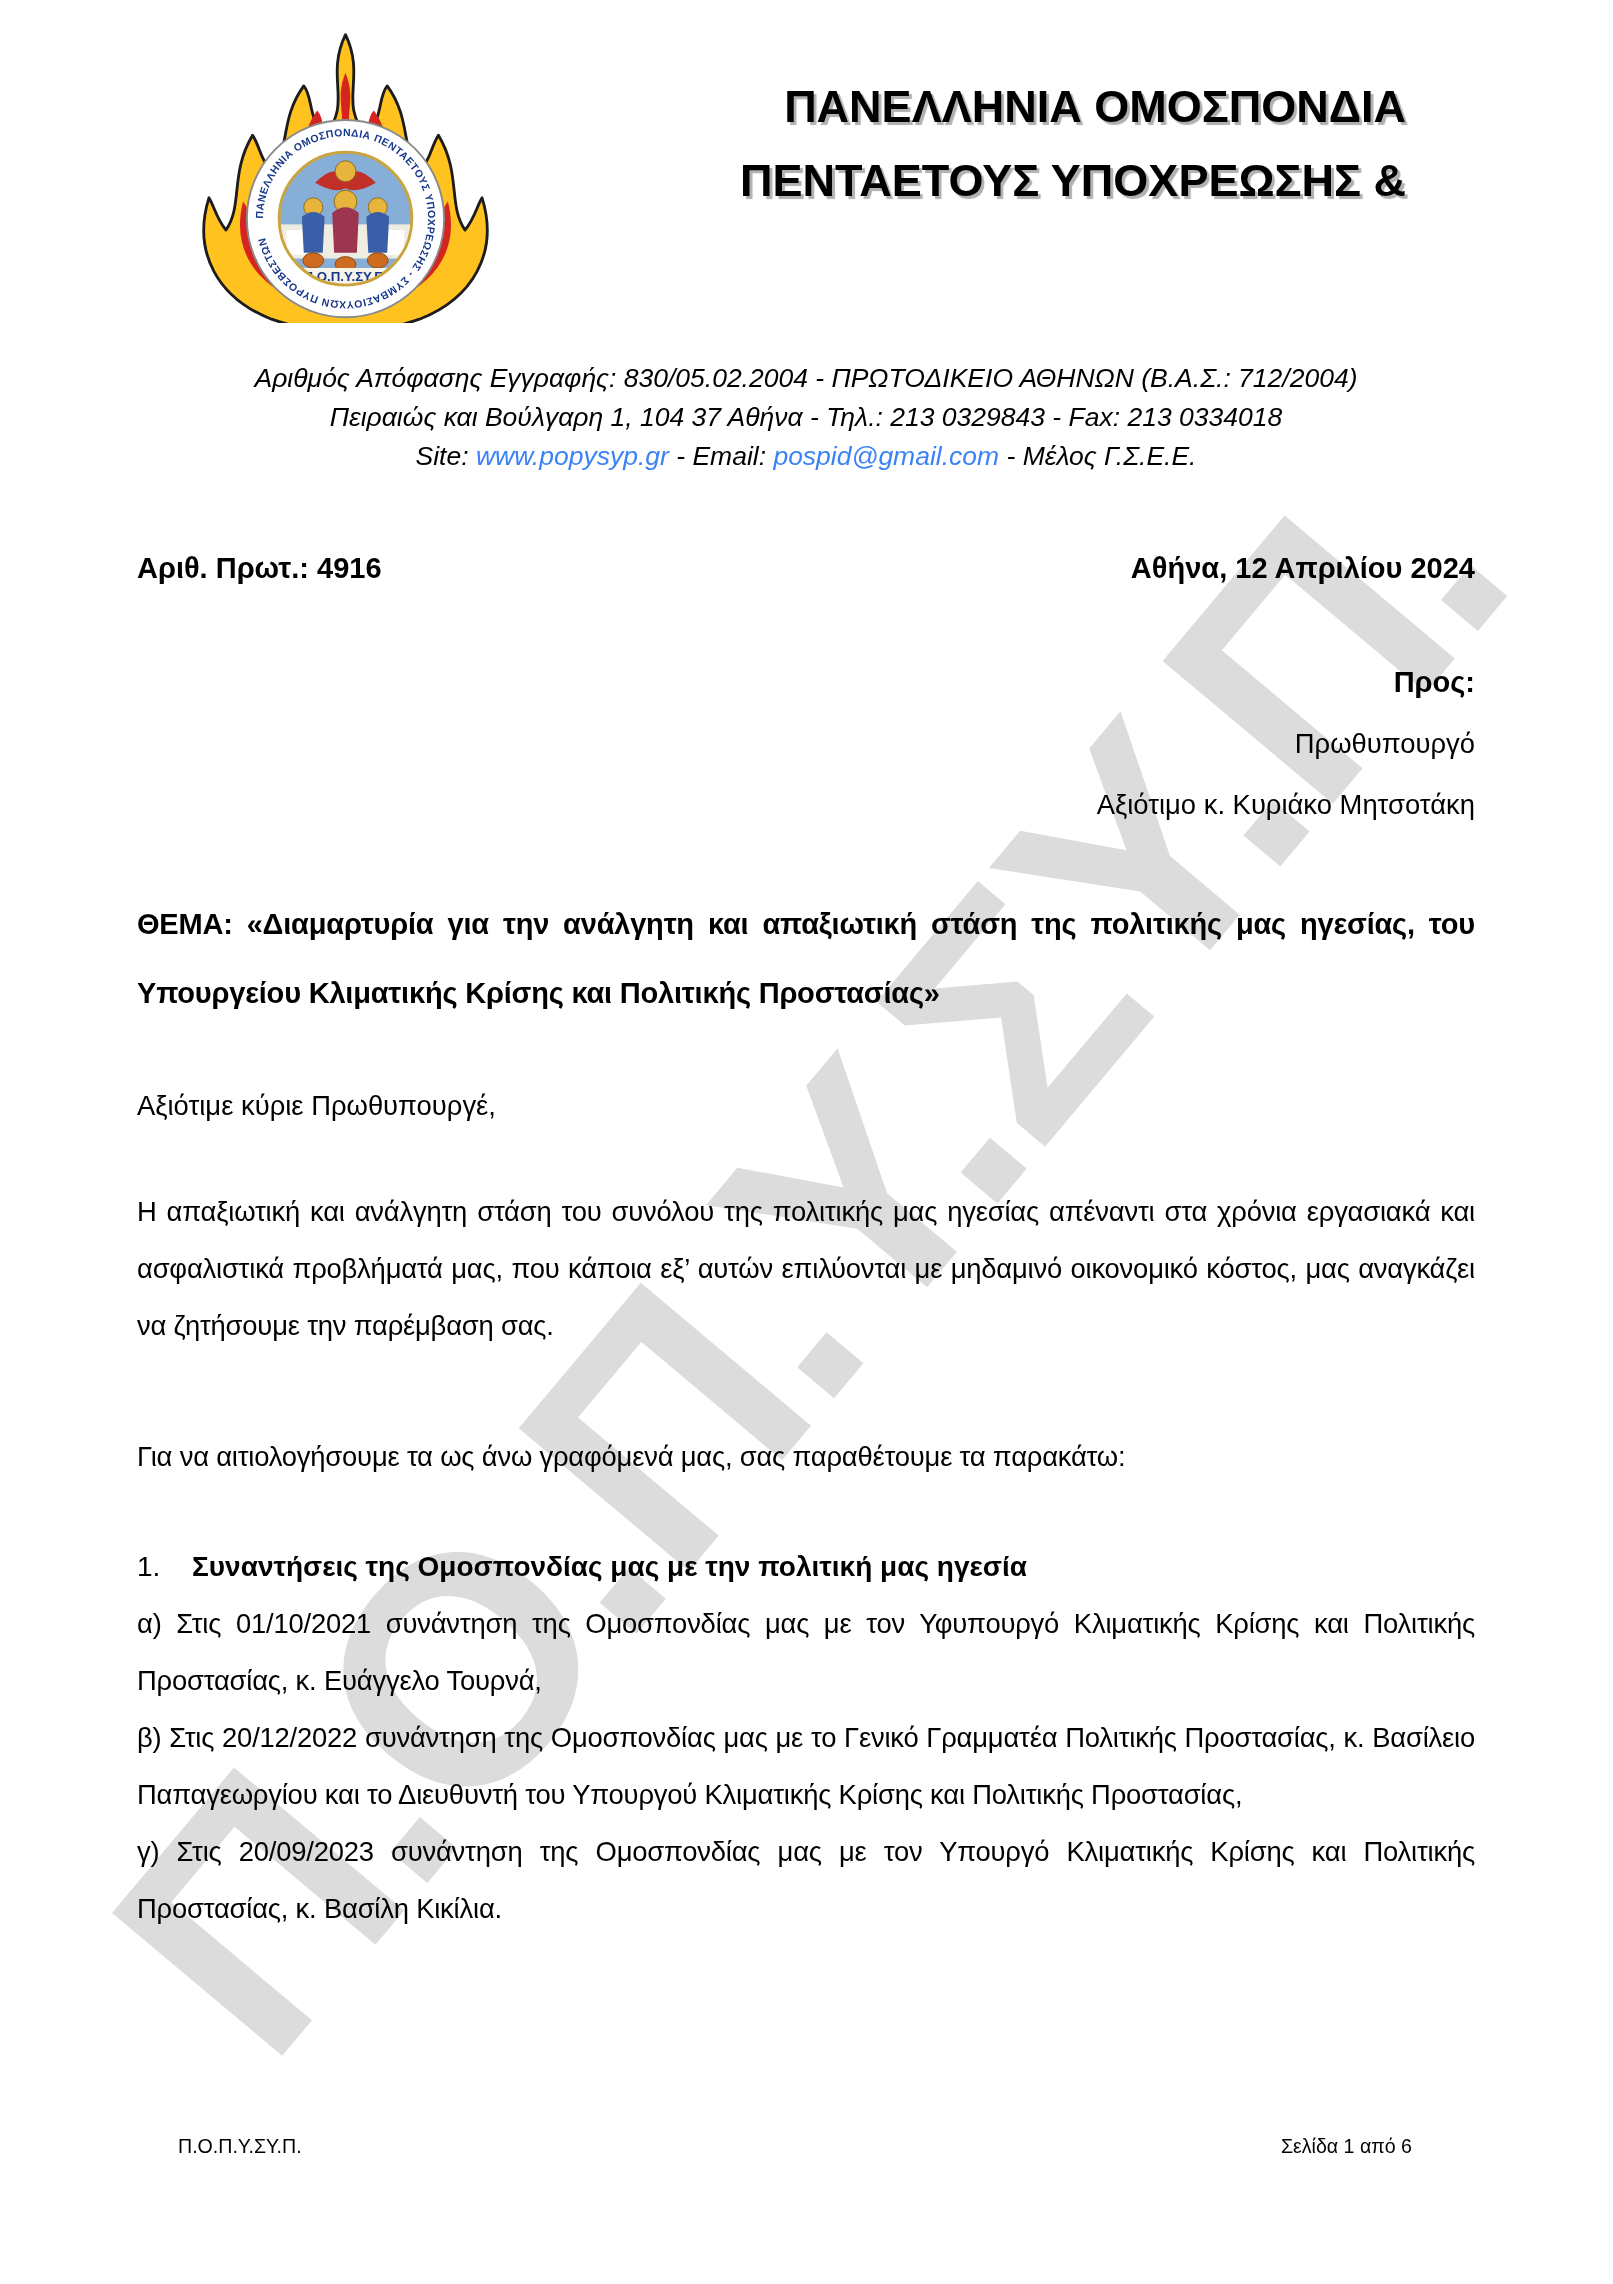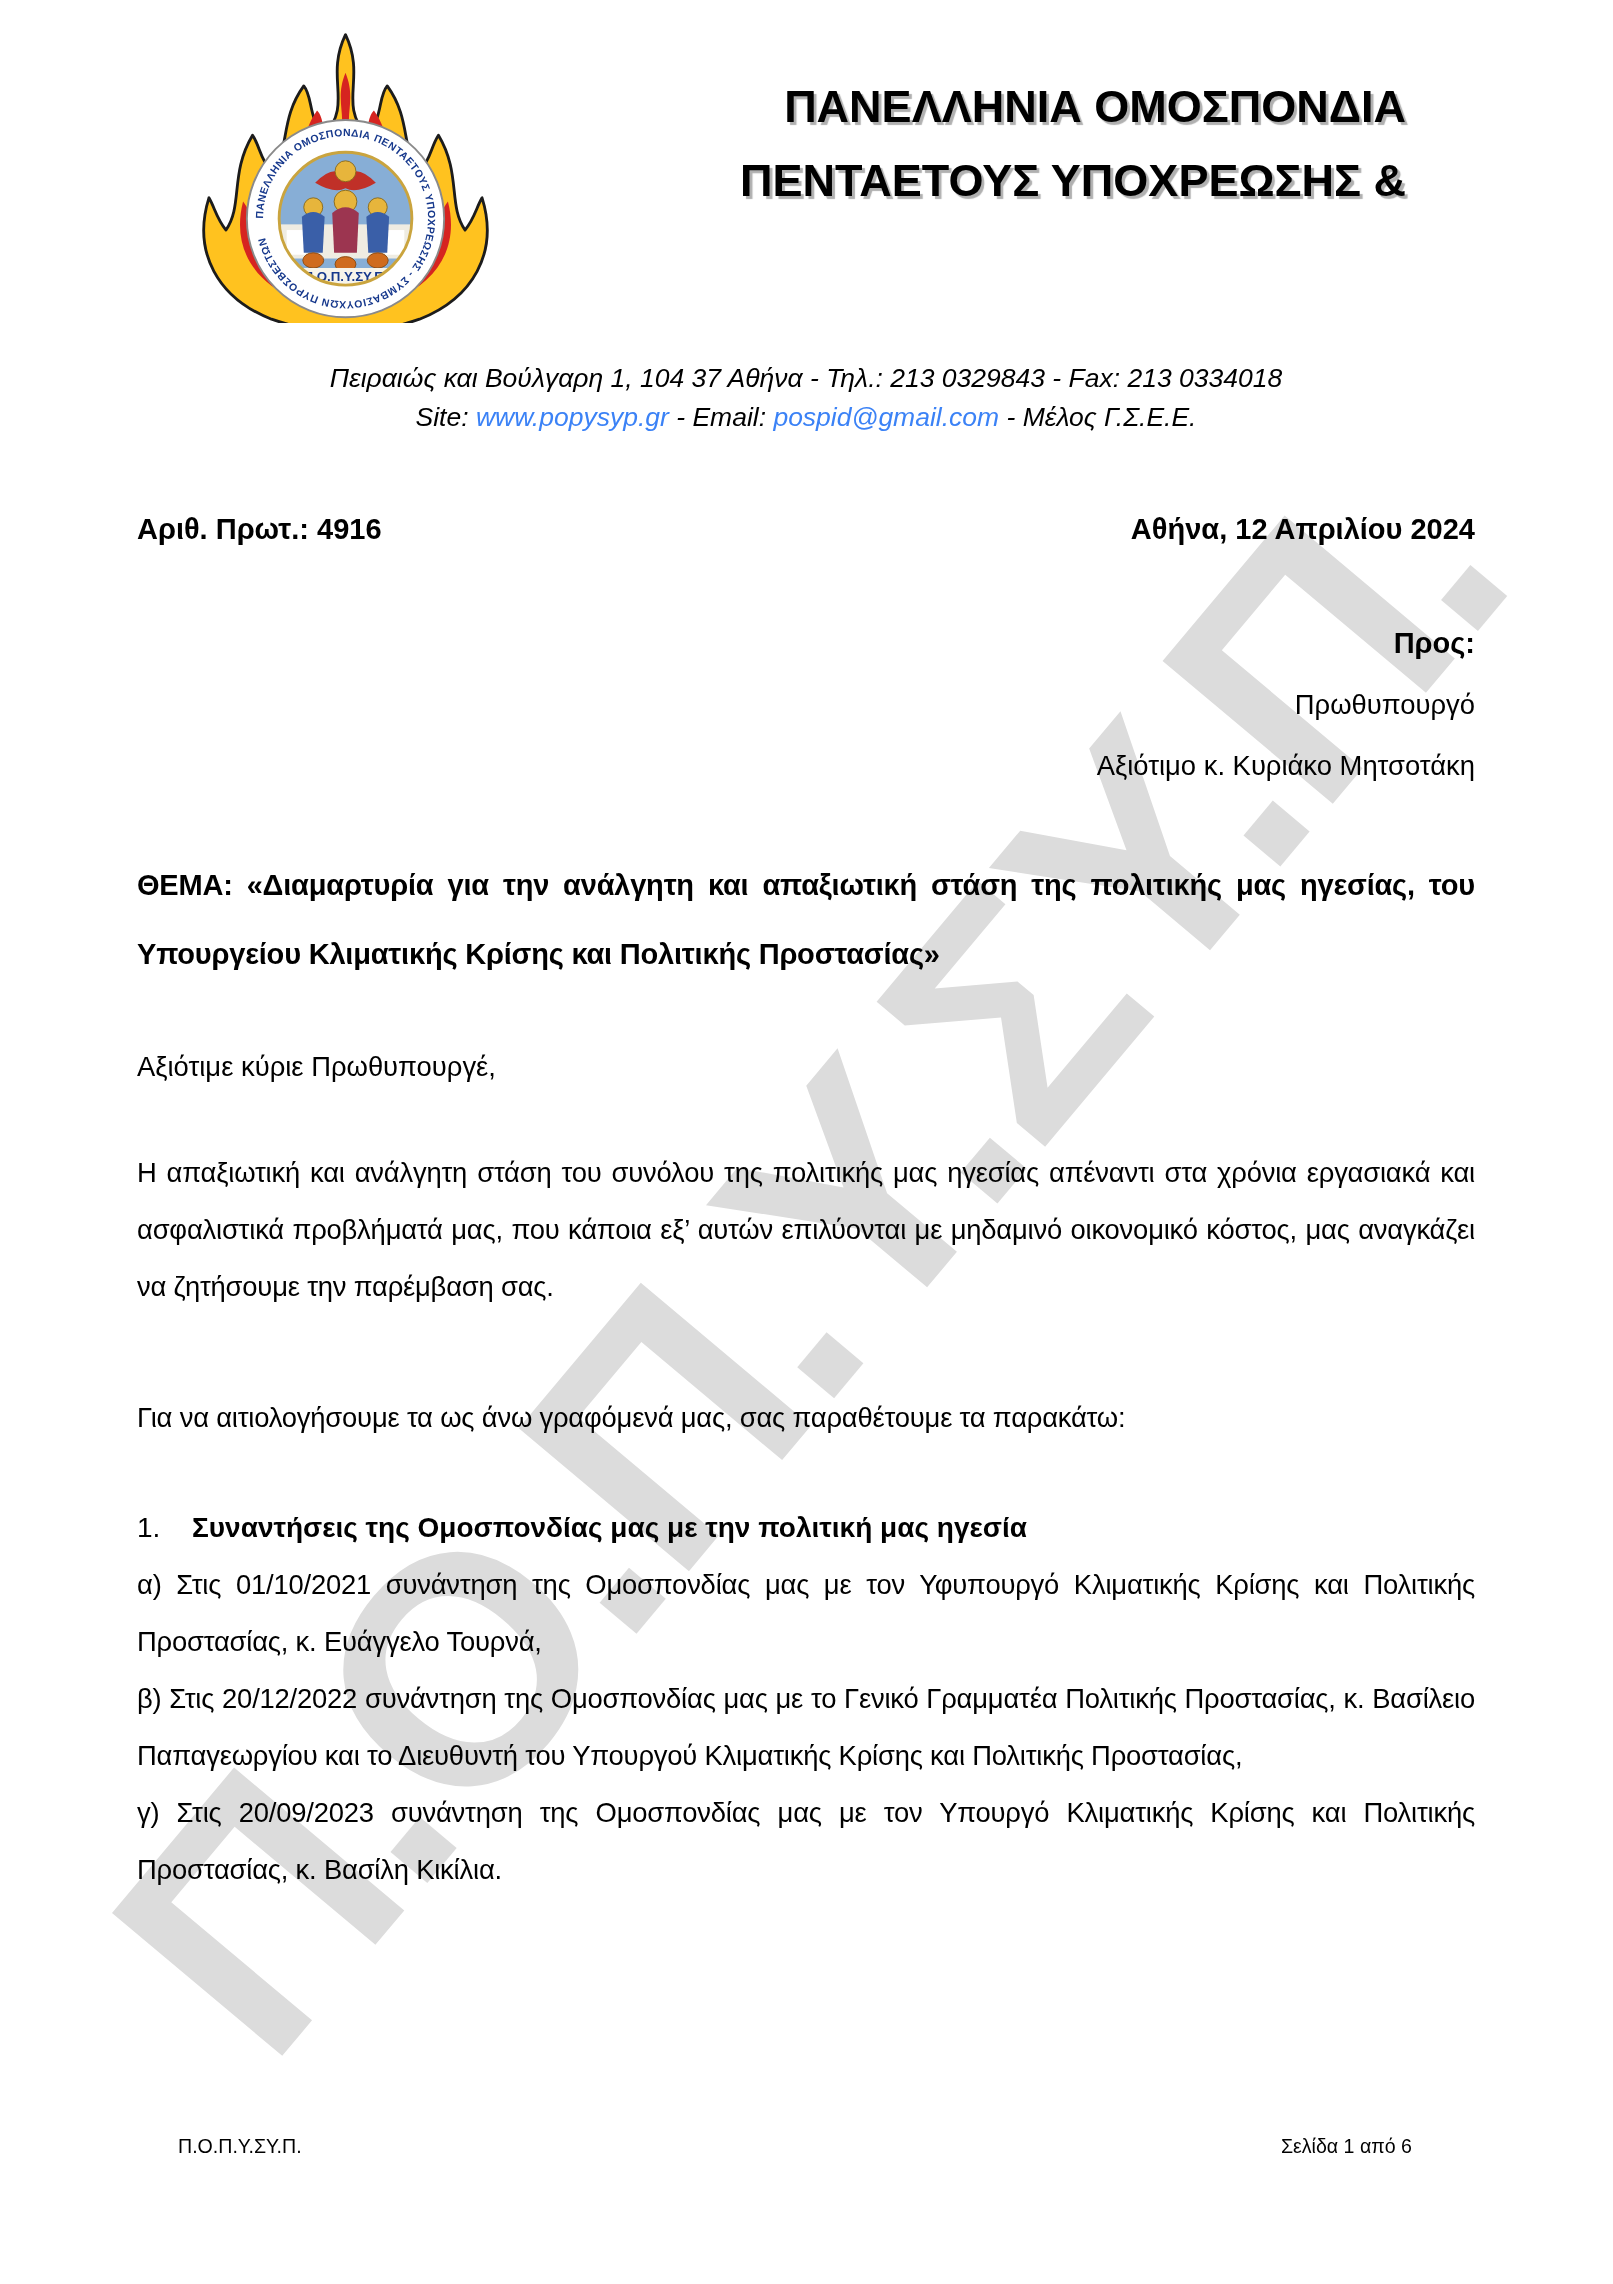--- a/index.html
+++ b/index.html
@@ -108,20 +108,21 @@
           <circle cx="170" cy="200" r="70" fill="none" stroke="#caa43e" stroke-width="3"></circle>
         </svg>
       </div>
       <div class="org-title">
         <div>ΠΑΝΕΛΛΗΝΙΑ ΟΜΟΣΠΟΝΔΙΑ</div>
         <div>ΠΕΝΤΑΕΤΟΥΣ ΥΠΟΧΡΕΩΣΗΣ &amp;</div>
       </div>
     </div>
 
     <div class="reg-lines">
+      <div>Αριθμός Απόφασης Εγγραφής: 830/05.02.2004 - ΠΡΩΤΟΔΙΚΕΙΟ ΑΘΗΝΩΝ (Β.Α.Σ.: 712/2004)</div>
       <div>Πειραιώς και Βούλγαρη 1, 104 37 Αθήνα - Τηλ.: 213 0329843 - Fax: 213 0334018</div>
       <div><span>Site: </span><a class="link">www.popysyp.gr</a><span> - Email: </span><a class="link">pospid@gmail.com</a><span> - Μέλος Γ.Σ.Ε.Ε.</span></div>
     </div>
 
     <div class="meta-row">
       <div>Αριθ. Πρωτ.: 4916</div>
       <div>Αθήνα, 12 Απριλίου 2024</div>
     </div>
 
     <div class="recipient">

